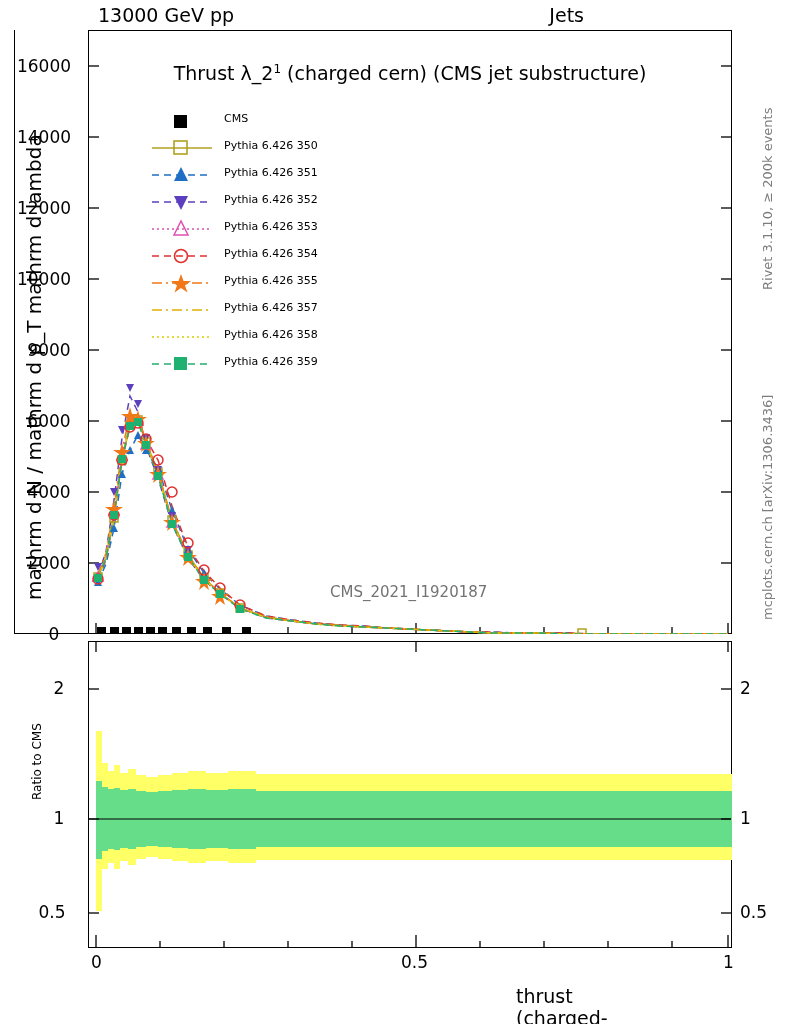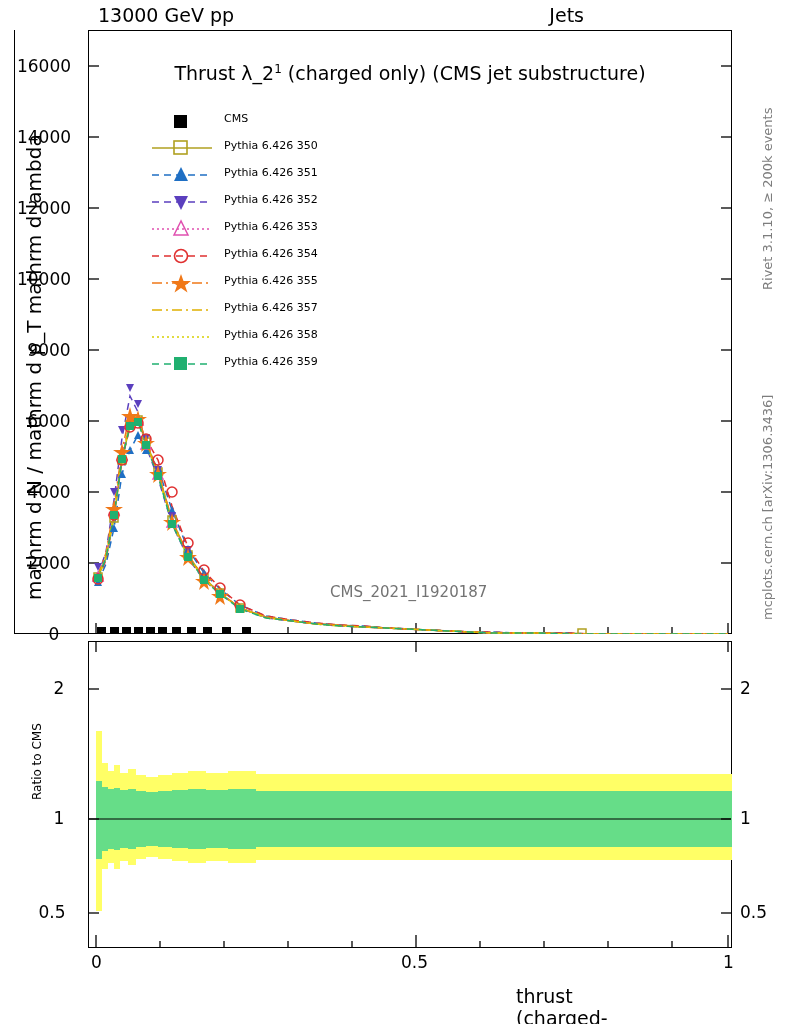--- a/index.html
+++ b/index.html
@@ -88,21 +88,21 @@
 <div class="txt" id="hdr-right">Jets</div>
 
 <div id="ylabbox"></div>
 <div id="ylabbox2"></div>
 <div id="ylab-main">mathrm d N / mathrm d p_T mathrm d lambda</div>
 <div id="ylab-ratio">Ratio to CMS</div>
 
 <div id="mainframe"></div>
 
 <div id="plot-title">
-  <span>Thrust </span><span>λ_2</span><span class="sup">1</span><span> (charged only) (CMS jet substructure)</span>
+  <span>Thrust </span><span>λ_2</span><span class="sup">1</span><span> (charged cern) (CMS jet substructure)</span>
 </div>
 
 <svg id="maincurves" style="position:absolute;left:88px;top:30px;" width="644" height="604">
   <defs></defs>
 
   <g stroke="#000" stroke-width="1.3">
     <line x1="1" y1="604" x2="11" y2="604"></line>
     <line x1="1" y1="533" x2="11" y2="533"></line>
     <line x1="1" y1="462" x2="11" y2="462"></line>
     <line x1="1" y1="391" x2="11" y2="391"></line>

